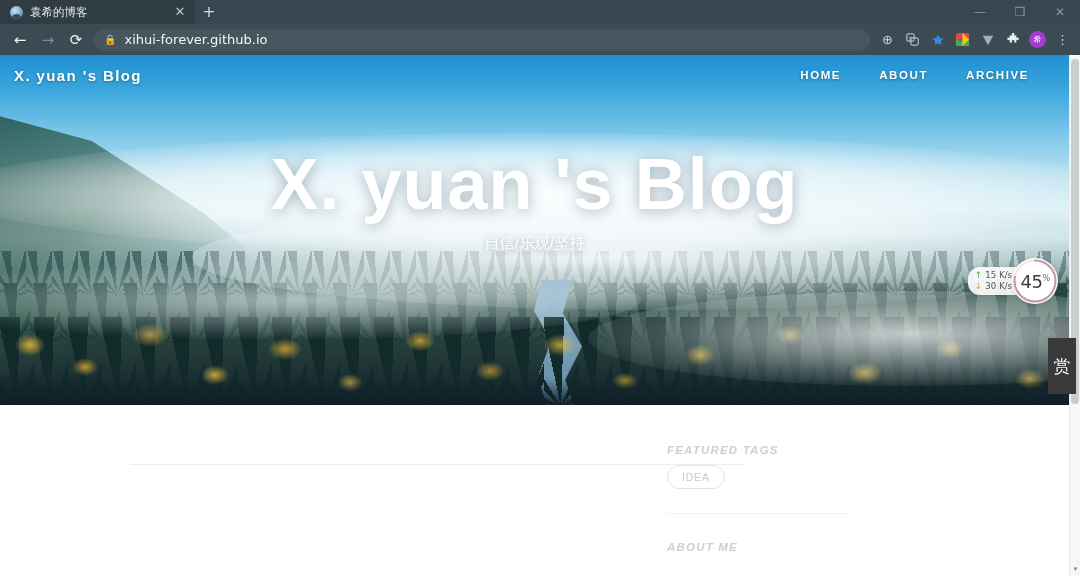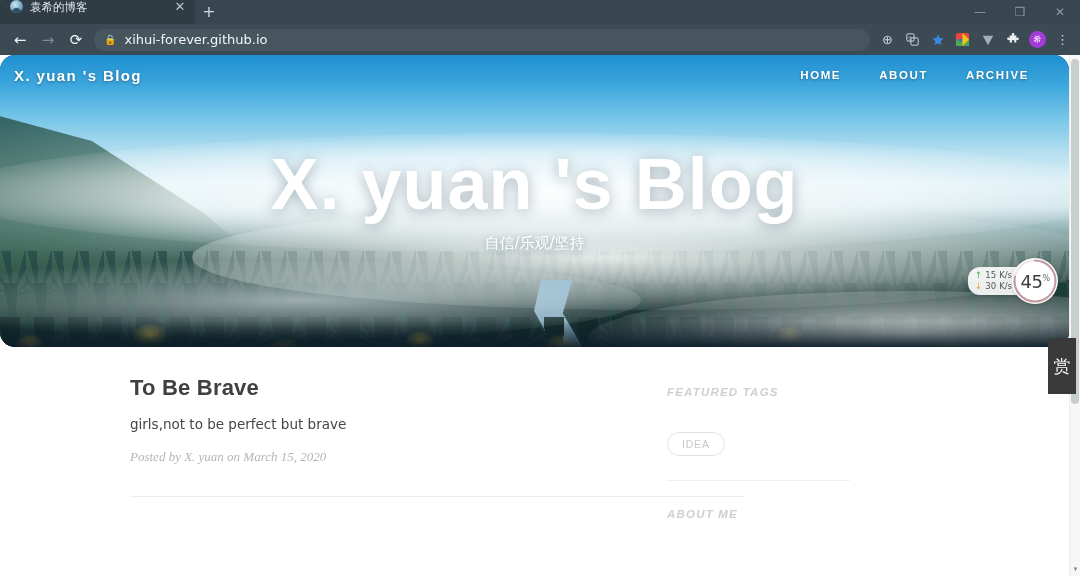--- a/index.html
+++ b/index.html
@@ -14,21 +14,21 @@
   
   #browser { width: 1080px; height: 576px; position: relative; }
 
   .tabstrip {
     height: 24px; background: #38474f;
     display: flex; align-items: flex-end; position: relative;
   }
   .tab {
     height: 24px; width: 195px;
     background: #2f3c43;
-    display: flex; gap: 7px;
+    display: flex; align-items: center; gap: 7px;
     padding: 0 8px 0 10px;
     border-top-left-radius: 4px; border-top-right-radius: 4px;
   }
   .tab-favicon {
     width: 13px; height: 13px; border-radius: 50%;
     background: radial-gradient(circle at 38% 34%, #cfe3ef 0%, #86b4cf 45%, #3f6e8c 100%);
     flex: none; position: relative; overflow: hidden;
   }
   .tab-favicon::after{
     content:""; position:absolute; left:2px; bottom:0; width:9px; height:5px;
@@ -96,23 +96,22 @@
   }
 
   
   .viewport {
     position: relative; width: 1080px; height: 521px;
     background: #fff; overflow: hidden;
   }
 
   
   .hero {
-    position: relative; height: 292px; width: 1069px; overflow: hidden;
+    position: relative; height: 350px; width: 1069px; overflow: hidden;
     background: #1d4f72;
-    border-radius: 15px;
   }
   .hero-sky {
     position: absolute; inset: 0;
     background:
       linear-gradient(180deg,#1f8fd0 0%, #3ba6dd 10%, #79c6e8 22%, #b8e0f0 34%,
                       #d9eef5 44%, #cfe4ea 52%, #93b2b4 60%, #4c6b63 70%,
                       #26403c 82%, #1b2f33 92%, #16262c 100%);
   }
   
   .mist {
@@ -274,21 +273,21 @@
     font-family: "Liberation Serif", serif; font-style: italic;
   }
   .post-divider {
     margin-top: 31px; width: 615px; height: 1px; background: #ededed;
   }
 
   .sidebar { width: 290px; padding-left: 22px; padding-top: 11px; }
   .side-h {
     font-size: 11.5px; color: #cfcfcf; font-weight: bold; letter-spacing: 1.2px; font-style: italic;
   }
-  .tag-list { margin-top: 34px; display: flex; flex-wrap: wrap; gap: 8px; }
+  .tag-list { margin-top: 9px; display: flex; flex-wrap: wrap; gap: 8px; }
   .tag {
     border: 1px solid #e3e3e3; border-radius: 14px;
     padding: 5px 14px; font-size: 10.5px; color: #c9c9c9;
     letter-spacing: .8px; background: #fff;
   }
   .side-divider { margin-top: 24px; width: 183px; height: 1px; background: #f0f0f0; }
   .side-h2 { margin-top: 27px; }
 
   
   .scrollbar {
@@ -421,25 +420,20 @@
           <circle id="gauge-arc" cx="23" cy="23" r="20.5" fill="none" stroke="#c49aa0" stroke-width="2" stroke-linecap="round" transform="rotate(-90 23 23)" stroke-dasharray="128.81" stroke-dashoffset="28.34"></circle>
         </svg>
         <span class="gauge-val"><span>45</span><span class="gauge-pct">%</span></span>
       </div>
     </div>
 
     <div class="reward-btn">赏</div>
 
     <div class="content">
       <div class="posts">
-        <div>
-          <div class="post-title">To Be Brave</div>
-          <div class="post-sub">girls,not to be perfect but brave</div>
-          <div class="post-meta">Posted by X. yuan on March 15, 2020</div>
-        </div>
         <div class="post-divider"></div>
       </div>
 
       <div class="sidebar">
         <div class="side-h">FEATURED TAGS</div>
         <div class="tag-list">
           <span class="tag">IDEA</span>
         </div>
         <div class="side-divider"></div>
         <div class="side-h side-h2">ABOUT ME</div>

